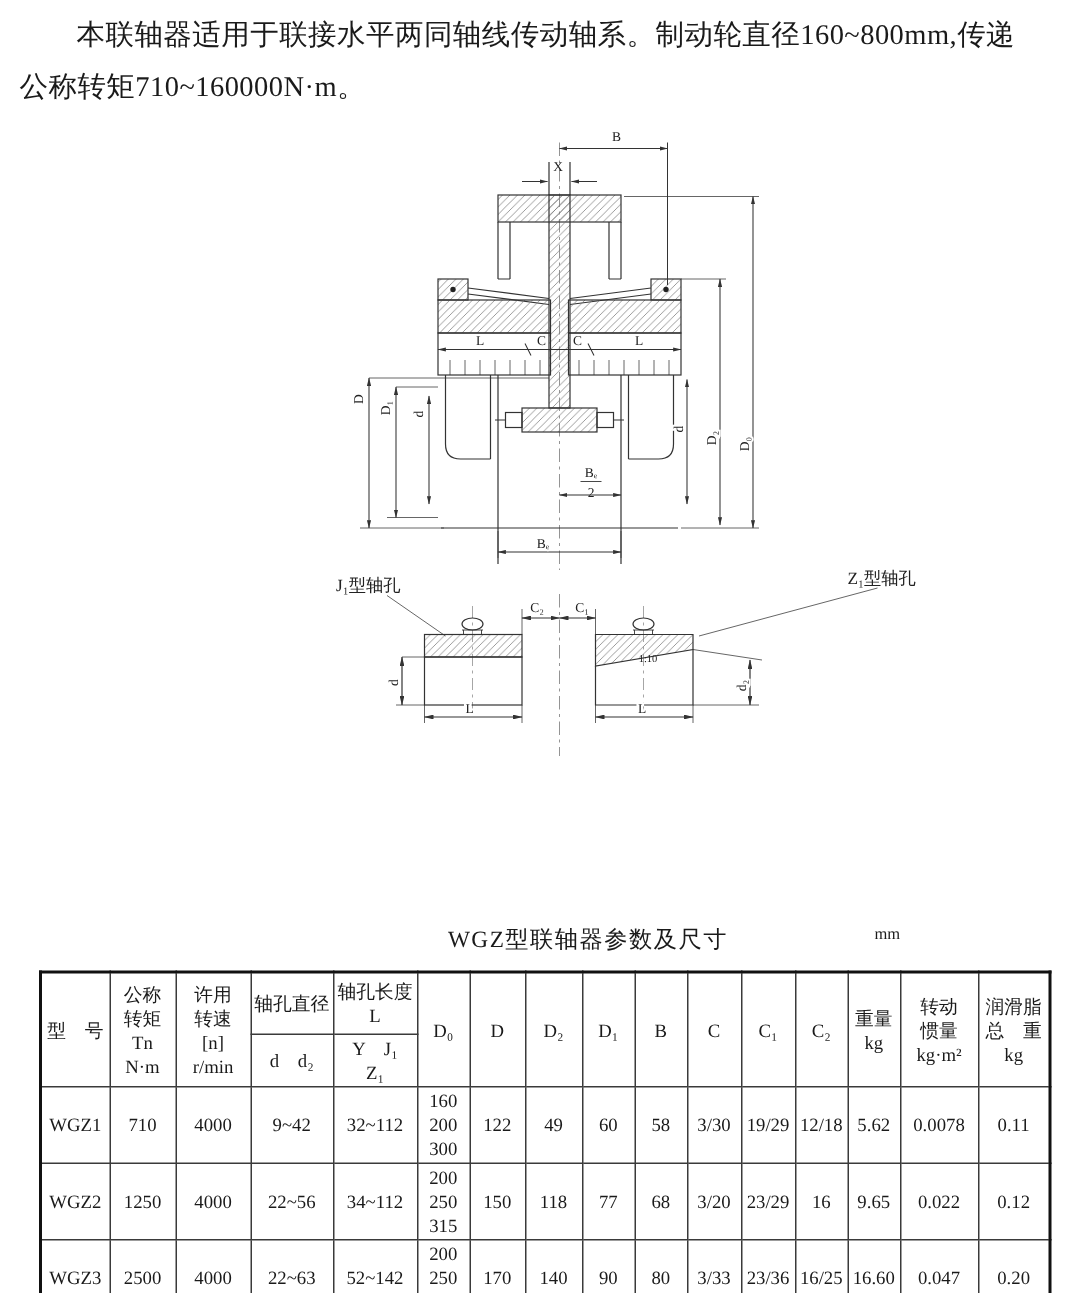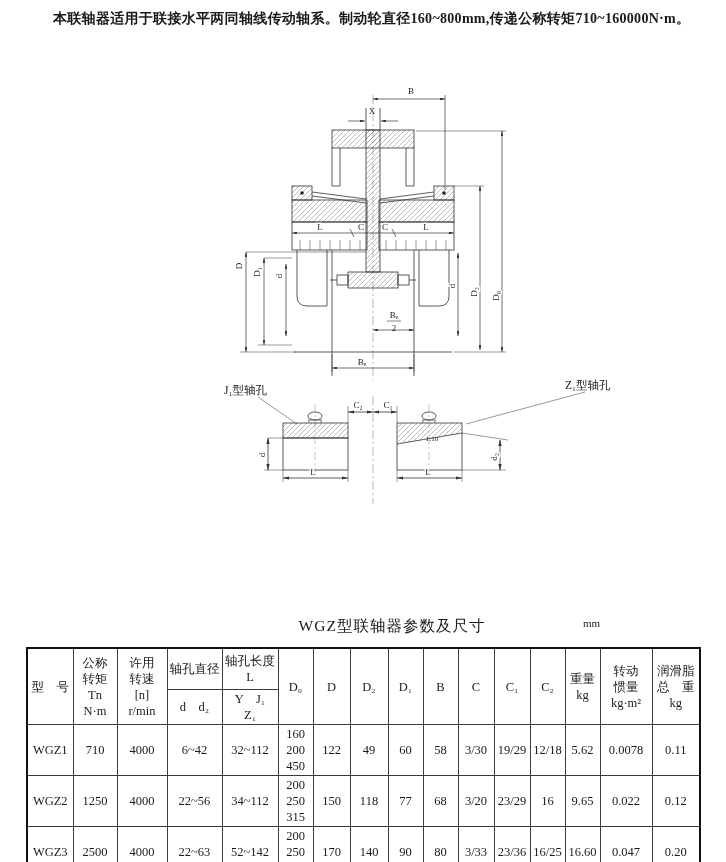--- a/index.html
+++ b/index.html
@@ -1,22 +1,22 @@
 <!DOCTYPE html>
 <html><head>
 <meta charset="utf-8">
 <style>
   html,body{margin:0;padding:0;}
   body{
     width:726px;height:862px;background:#ffffff;position:relative;overflow:hidden;
     font-family:"Liberation Serif","DejaVu Serif",serif;color:#1a1a1a;
   }
   .intro{
-    position:absolute;top:6px;left:25px;width:678px;
-    font-size:14px;line-height:1.85;font-weight:bold;letter-spacing:.3px;
+    position:absolute;top:6px;left:13px;width:678px;
+    font-size:19px;line-height:1.85;font-weight:normal;letter-spacing:.3px;
     text-indent:2em;
   }
   svg.drawing{position:absolute;top:0;left:0;pointer-events:none;}
   svg text{font-family:"Liberation Serif","DejaVu Serif",serif;fill:#222;stroke:none;}
   .dimtxt{font-size:9px;text-anchor:middle;}
   .dlabel{font-size:9px;text-anchor:middle;paint-order:stroke;stroke:#fff;stroke-width:2.5px;}
   .cntxt{font-size:11.5px;}
   .title-row{position:absolute;top:616px;left:0;width:608px;height:22px;}
   .tbl-title{
     position:absolute;left:0;width:726px;text-align:center;
@@ -242,25 +242,25 @@
     <tr class="h2">
       <th>d　d₂</th>
       <th>Y　J₁　Z₁</th>
     </tr>
   </thead>
   <tbody>
       <tr>
         <td>WGZ1</td>
         <td>710</td>
         <td>4000</td>
-        <td>6~42</td>
+        <td>9~42</td>
         <td>32~112</td>
         <td>160
 200
-450</td>
+300</td>
         <td>122</td>
         <td>49</td>
         <td>60</td>
         <td>58</td>
         <td>3/30</td>
         <td>19/29</td>
         <td>12/18</td>
         <td>5.62</td>
         <td>0.0078</td>
         <td>0.11</td>

